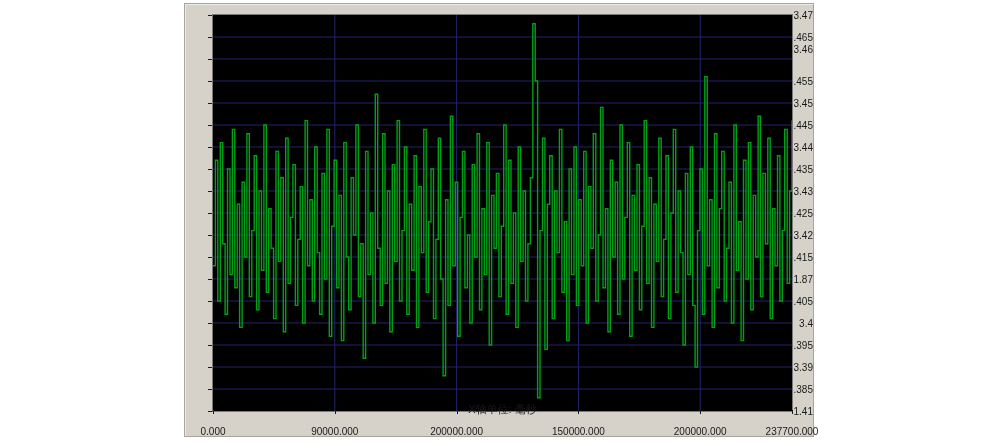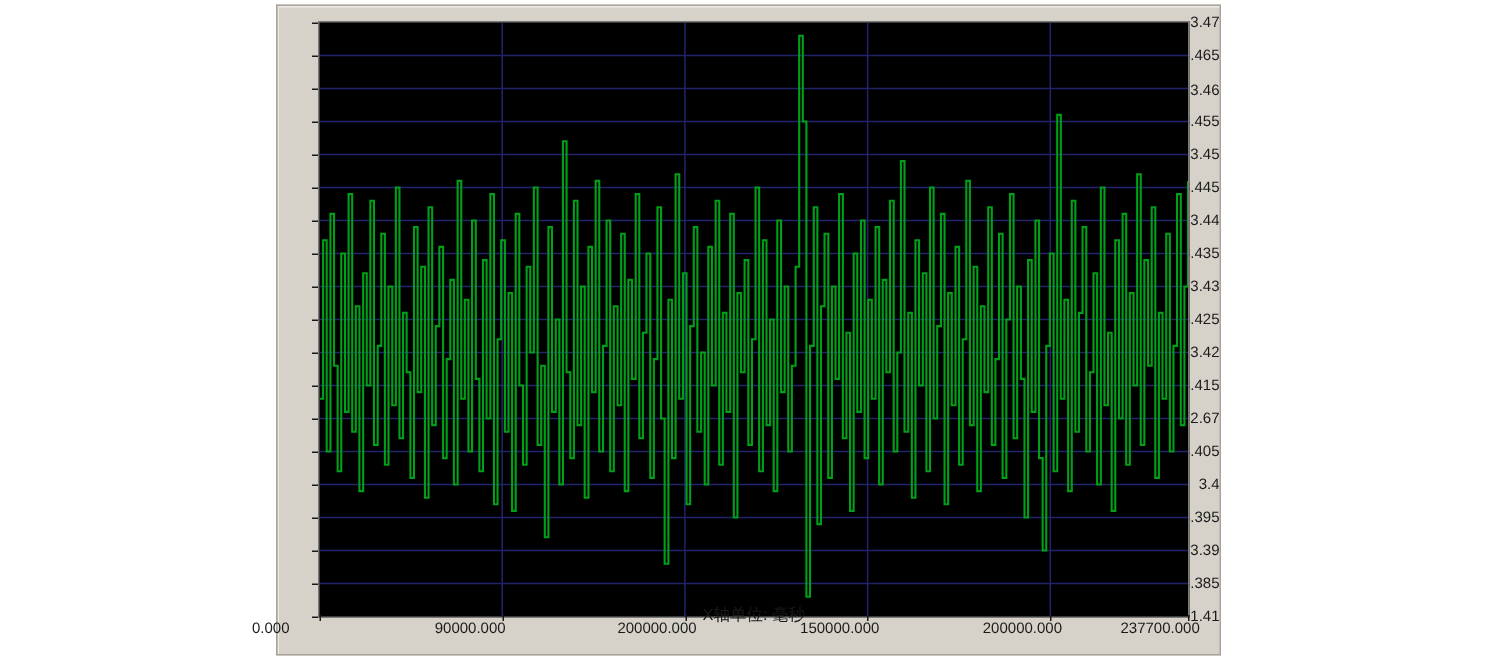--- a/index.html
+++ b/index.html
@@ -7,60 +7,60 @@
         font-family:"Liberation Sans","DejaVu Sans",sans-serif;}
   .panel{position:absolute;left:184px;top:3px;width:630px;height:434px;
          background:#d6d2ca;border:1px solid #a8a49c;box-sizing:border-box;
          box-shadow:inset 1px 1px 0 #edebe6;}
   .plot{position:absolute;left:27px;top:10px;width:579px;height:396px;
         background:#000000;border:1px solid #7a7a7a;box-sizing:content-box;}
   .plot svg{display:block;width:579px;height:396px;}
   .ylab{position:absolute;right:0;width:26px;height:11px;font-size:10px;line-height:11px;
         color:#1a1a1a;text-align:right;white-space:nowrap;}
   .ytick{position:absolute;left:23px;width:5px;height:1px;background:#1a1a1a;}
-  .xlab{position:absolute;top:410px;width:90px;font-size:10px;line-height:12px;
-        color:#1a1a1a;white-space:nowrap;}
+  .xlab{position:absolute;top:422px;width:90px;font-size:10px;line-height:12px;
+        color:#1a1a1a;text-align:center;white-space:nowrap;}
   .xtick{position:absolute;top:406px;width:1px;height:4px;background:#1a1a1a;}
   .xunit{position:absolute;top:398px;left:28px;width:579px;text-align:center;
          font-size:11px;color:#1a1a1a;}
   .watermark{position:absolute;left:903px;top:413px;font-size:24px;font-weight:bold;
              letter-spacing:1px;color:#d9d9d9;
              text-shadow:1px 1px 0 #ffffff,-1px -1px 0 #cccccc;}
 </style>
 </head>
 <body>
 
 <div class="page">
   <div class="panel">
     <div id="y-labels">
         <div class="ylab" style="top:5.5px">3.47</div>
         <div class="ytick" style="top:11.0px"></div>
         <div class="ylab" style="top:27.5px">3.465</div>
         <div class="ytick" style="top:33.0px"></div>
-        <div class="ylab" style="top:51px">3.46</div>
+        <div class="ylab" style="top:40px">3.46</div>
         <div class="ytick" style="top:55.0px"></div>
         <div class="ylab" style="top:71.5px">3.455</div>
         <div class="ytick" style="top:77.0px"></div>
         <div class="ylab" style="top:93.5px">3.45</div>
         <div class="ytick" style="top:99.0px"></div>
         <div class="ylab" style="top:115.5px">3.445</div>
         <div class="ytick" style="top:121.0px"></div>
         <div class="ylab" style="top:137.5px">3.44</div>
         <div class="ytick" style="top:143.0px"></div>
         <div class="ylab" style="top:159.5px">3.435</div>
         <div class="ytick" style="top:165.0px"></div>
         <div class="ylab" style="top:181.5px">3.43</div>
         <div class="ytick" style="top:187.0px"></div>
         <div class="ylab" style="top:203.5px">3.425</div>
         <div class="ytick" style="top:209.0px"></div>
         <div class="ylab" style="top:225.5px">3.42</div>
         <div class="ytick" style="top:231.0px"></div>
         <div class="ylab" style="top:247.5px">3.415</div>
         <div class="ytick" style="top:253.0px"></div>
-        <div class="ylab" style="top:269.5px">2.67</div>
+        <div class="ylab" style="top:269.5px">1.87</div>
         <div class="ytick" style="top:275.0px"></div>
         <div class="ylab" style="top:291.5px">3.405</div>
         <div class="ytick" style="top:297.0px"></div>
         <div class="ylab" style="top:313.5px">3.4</div>
         <div class="ytick" style="top:319.0px"></div>
         <div class="ylab" style="top:335.5px">3.395</div>
         <div class="ytick" style="top:341.0px"></div>
         <div class="ylab" style="top:357.5px">3.39</div>
         <div class="ytick" style="top:363.0px"></div>
         <div class="ylab" style="top:379.5px">3.385</div>

